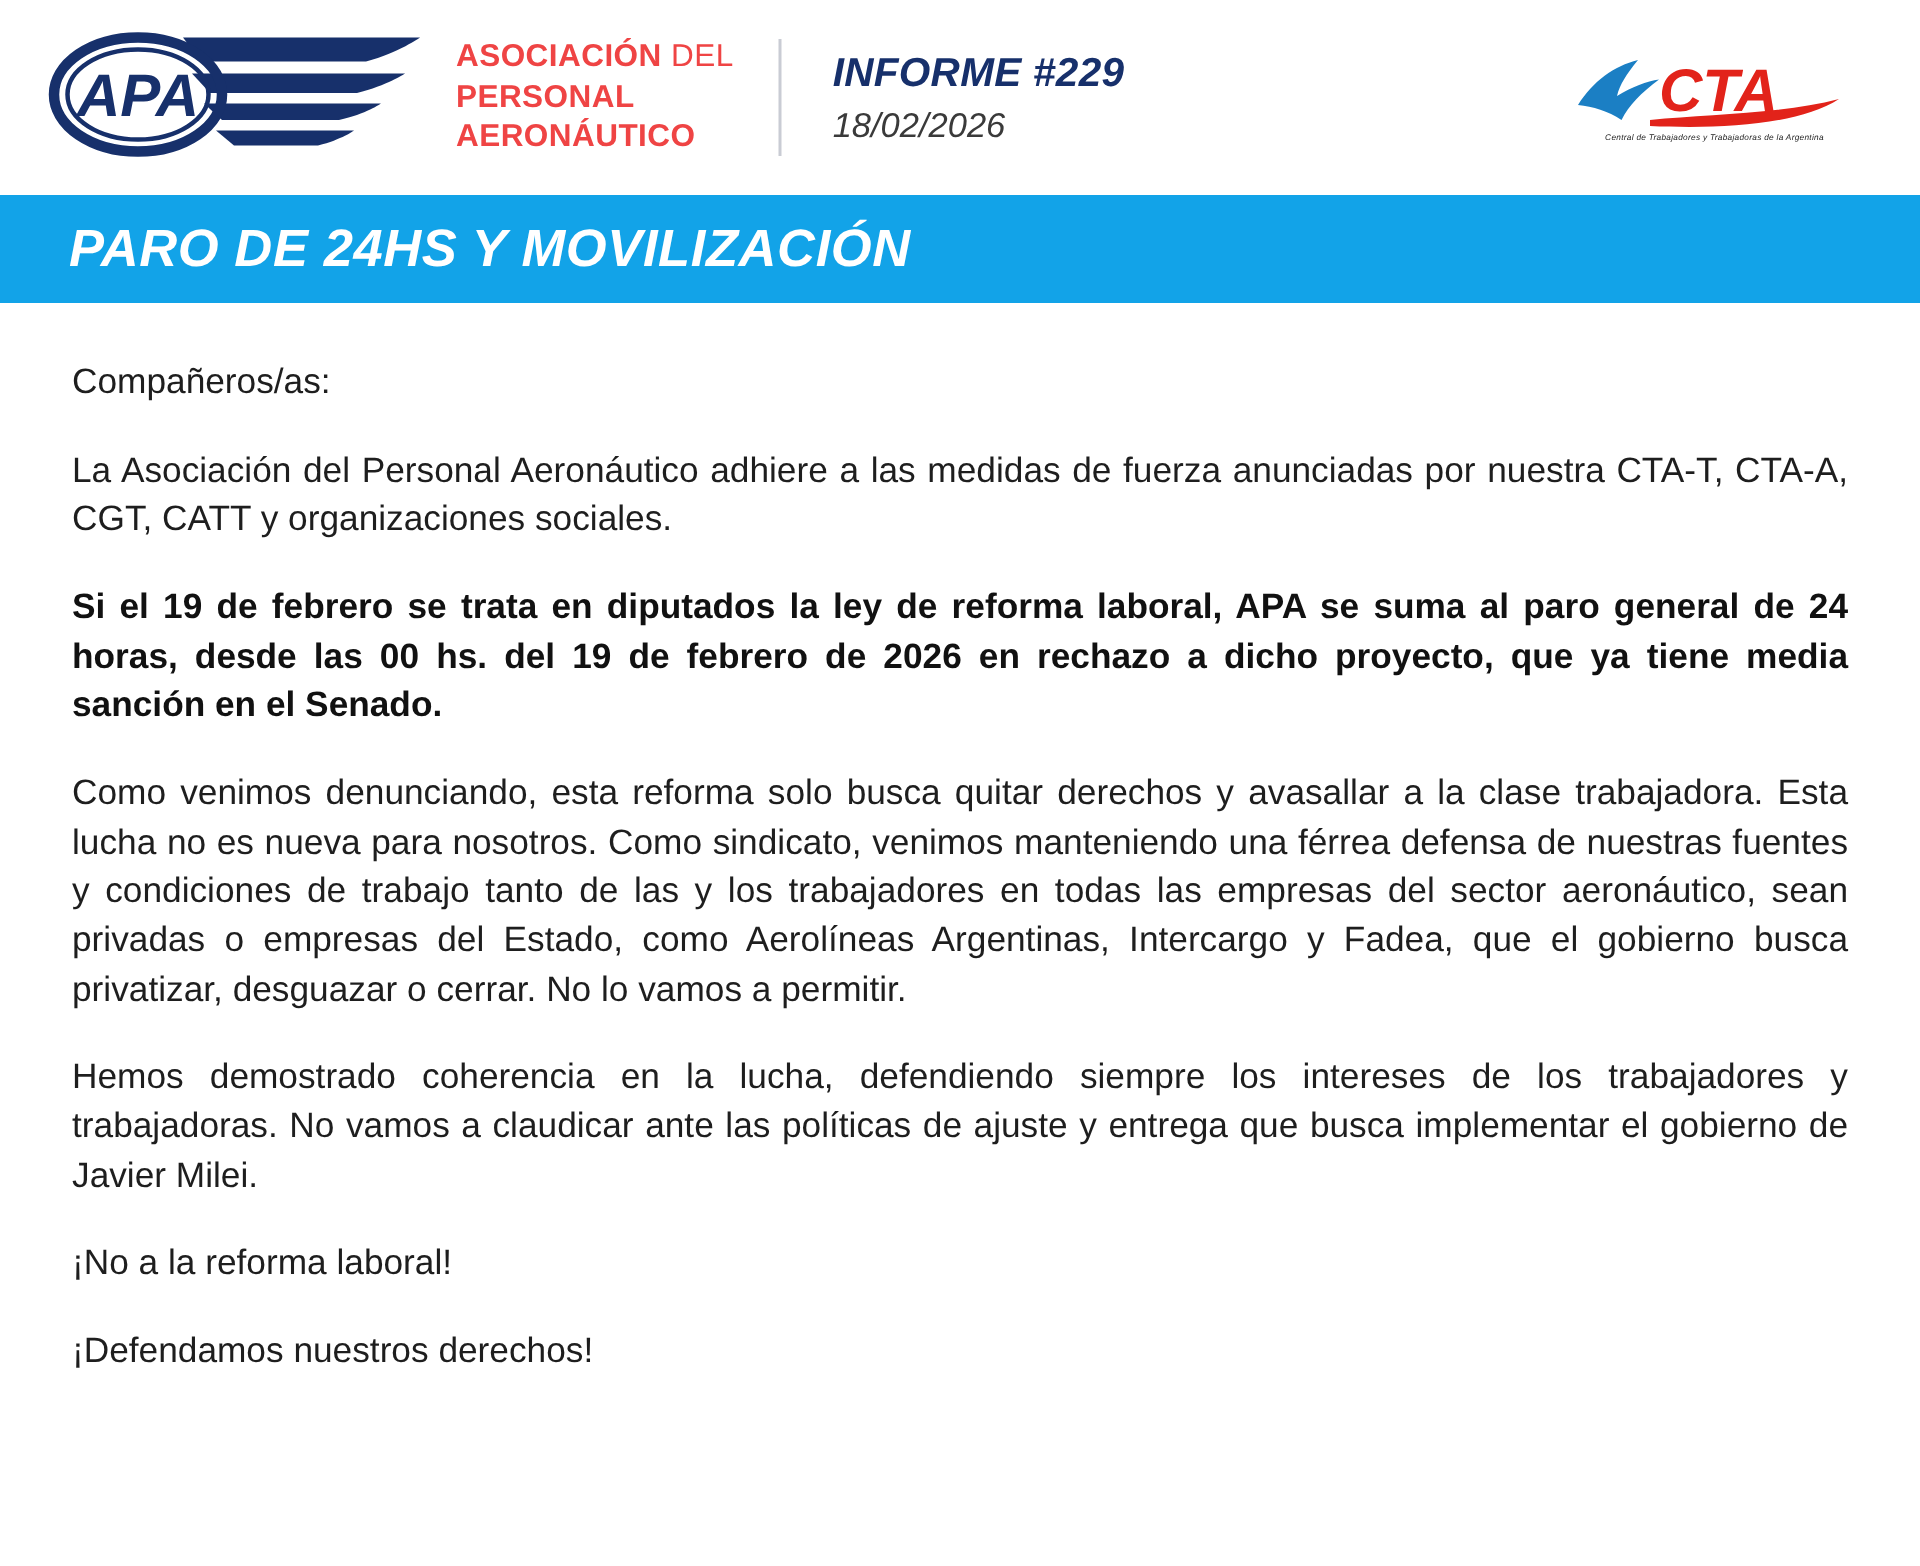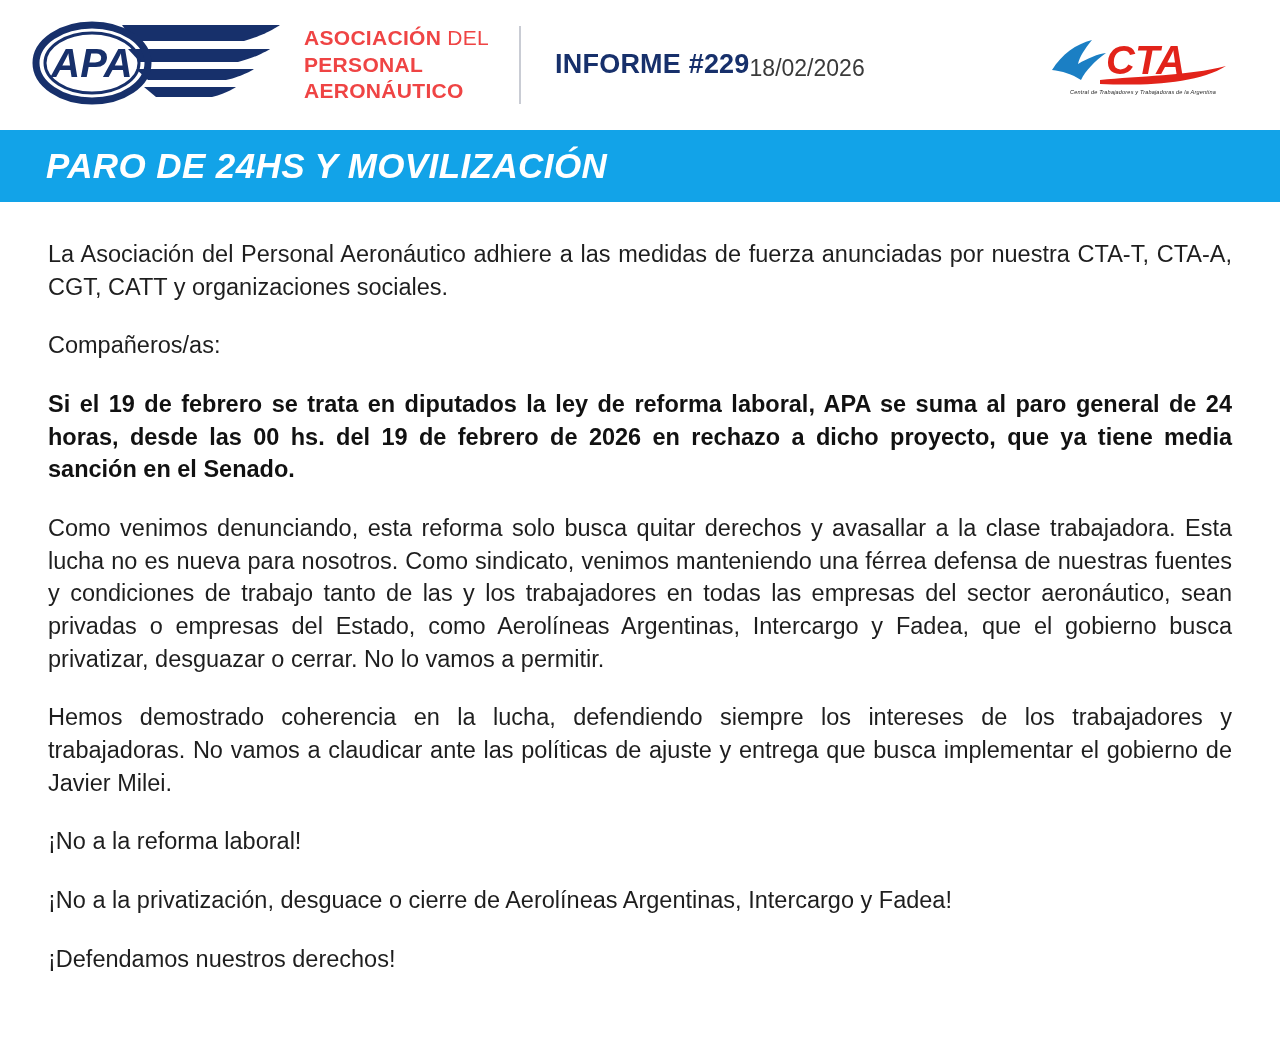--- a/index.html
+++ b/index.html
@@ -51,21 +51,22 @@
   .divider-v {
     width: 2px;
     height: 78px;
     background: #c9ccd4;
     margin: 0 34px 0 30px;
     flex: none;
   }
 
   .informe-block {
     display: flex;
-    flex-direction: row;
+    flex-direction: column;
+    font-style: italic;
   }
   .informe-title {
     font-size: 27px;
     font-weight: bold;
     color: #17306b;
     letter-spacing: 0.2px;
   }
   .informe-date {
     font-size: 23px;
     color: #3a3a3a;
@@ -172,21 +173,20 @@
     </svg>
     <div class="cta-sub">Central de Trabajadores y Trabajadoras de la Argentina</div>
   </div>
 </div>
 
 <div class="banner">
   <div class="banner-title">PARO DE 24HS Y MOVILIZACIÓN</div>
 </div>
 
 <div class="content">
+  <p class="para left">Compañeros/as:</p>
   <p class="para">La Asociación del Personal Aeronáutico adhiere a las medidas de fuerza anunciadas por nuestra CTA-T, CTA-A, CGT, CATT y organizaciones sociales.</p>
-  <p class="para left">Compañeros/as:</p>
   <p class="para bold">Si el 19 de febrero se trata en diputados la ley de reforma laboral, APA se suma al paro general de 24 horas, desde las 00 hs. del 19 de febrero de 2026 en rechazo a dicho proyecto, que ya tiene media sanción en el Senado.</p>
   <p class="para">Como venimos denunciando, esta reforma solo busca quitar derechos y avasallar a la clase trabajadora. Esta lucha no es nueva para nosotros. Como sindicato, venimos manteniendo una férrea defensa de nuestras fuentes y condiciones de trabajo tanto de las y los trabajadores en todas las empresas del sector aeronáutico, sean privadas o empresas del Estado, como Aerolíneas Argentinas, Intercargo y Fadea, que el gobierno busca privatizar, desguazar o cerrar. No lo vamos a permitir.</p>
   <p class="para">Hemos demostrado coherencia en la lucha, defendiendo siempre los intereses de los trabajadores y trabajadoras. No vamos a claudicar ante las políticas de ajuste y entrega que busca implementar el gobierno de Javier Milei.</p>
   <p class="para left">¡No a la reforma laboral!</p>
-  <p class="para left">¡No a la privatización, desguace o cierre de Aerolíneas Argentinas, Intercargo y Fadea!</p>
   <p class="para left">¡Defendamos nuestros derechos!</p>
 </div>
 
 </body></html>

